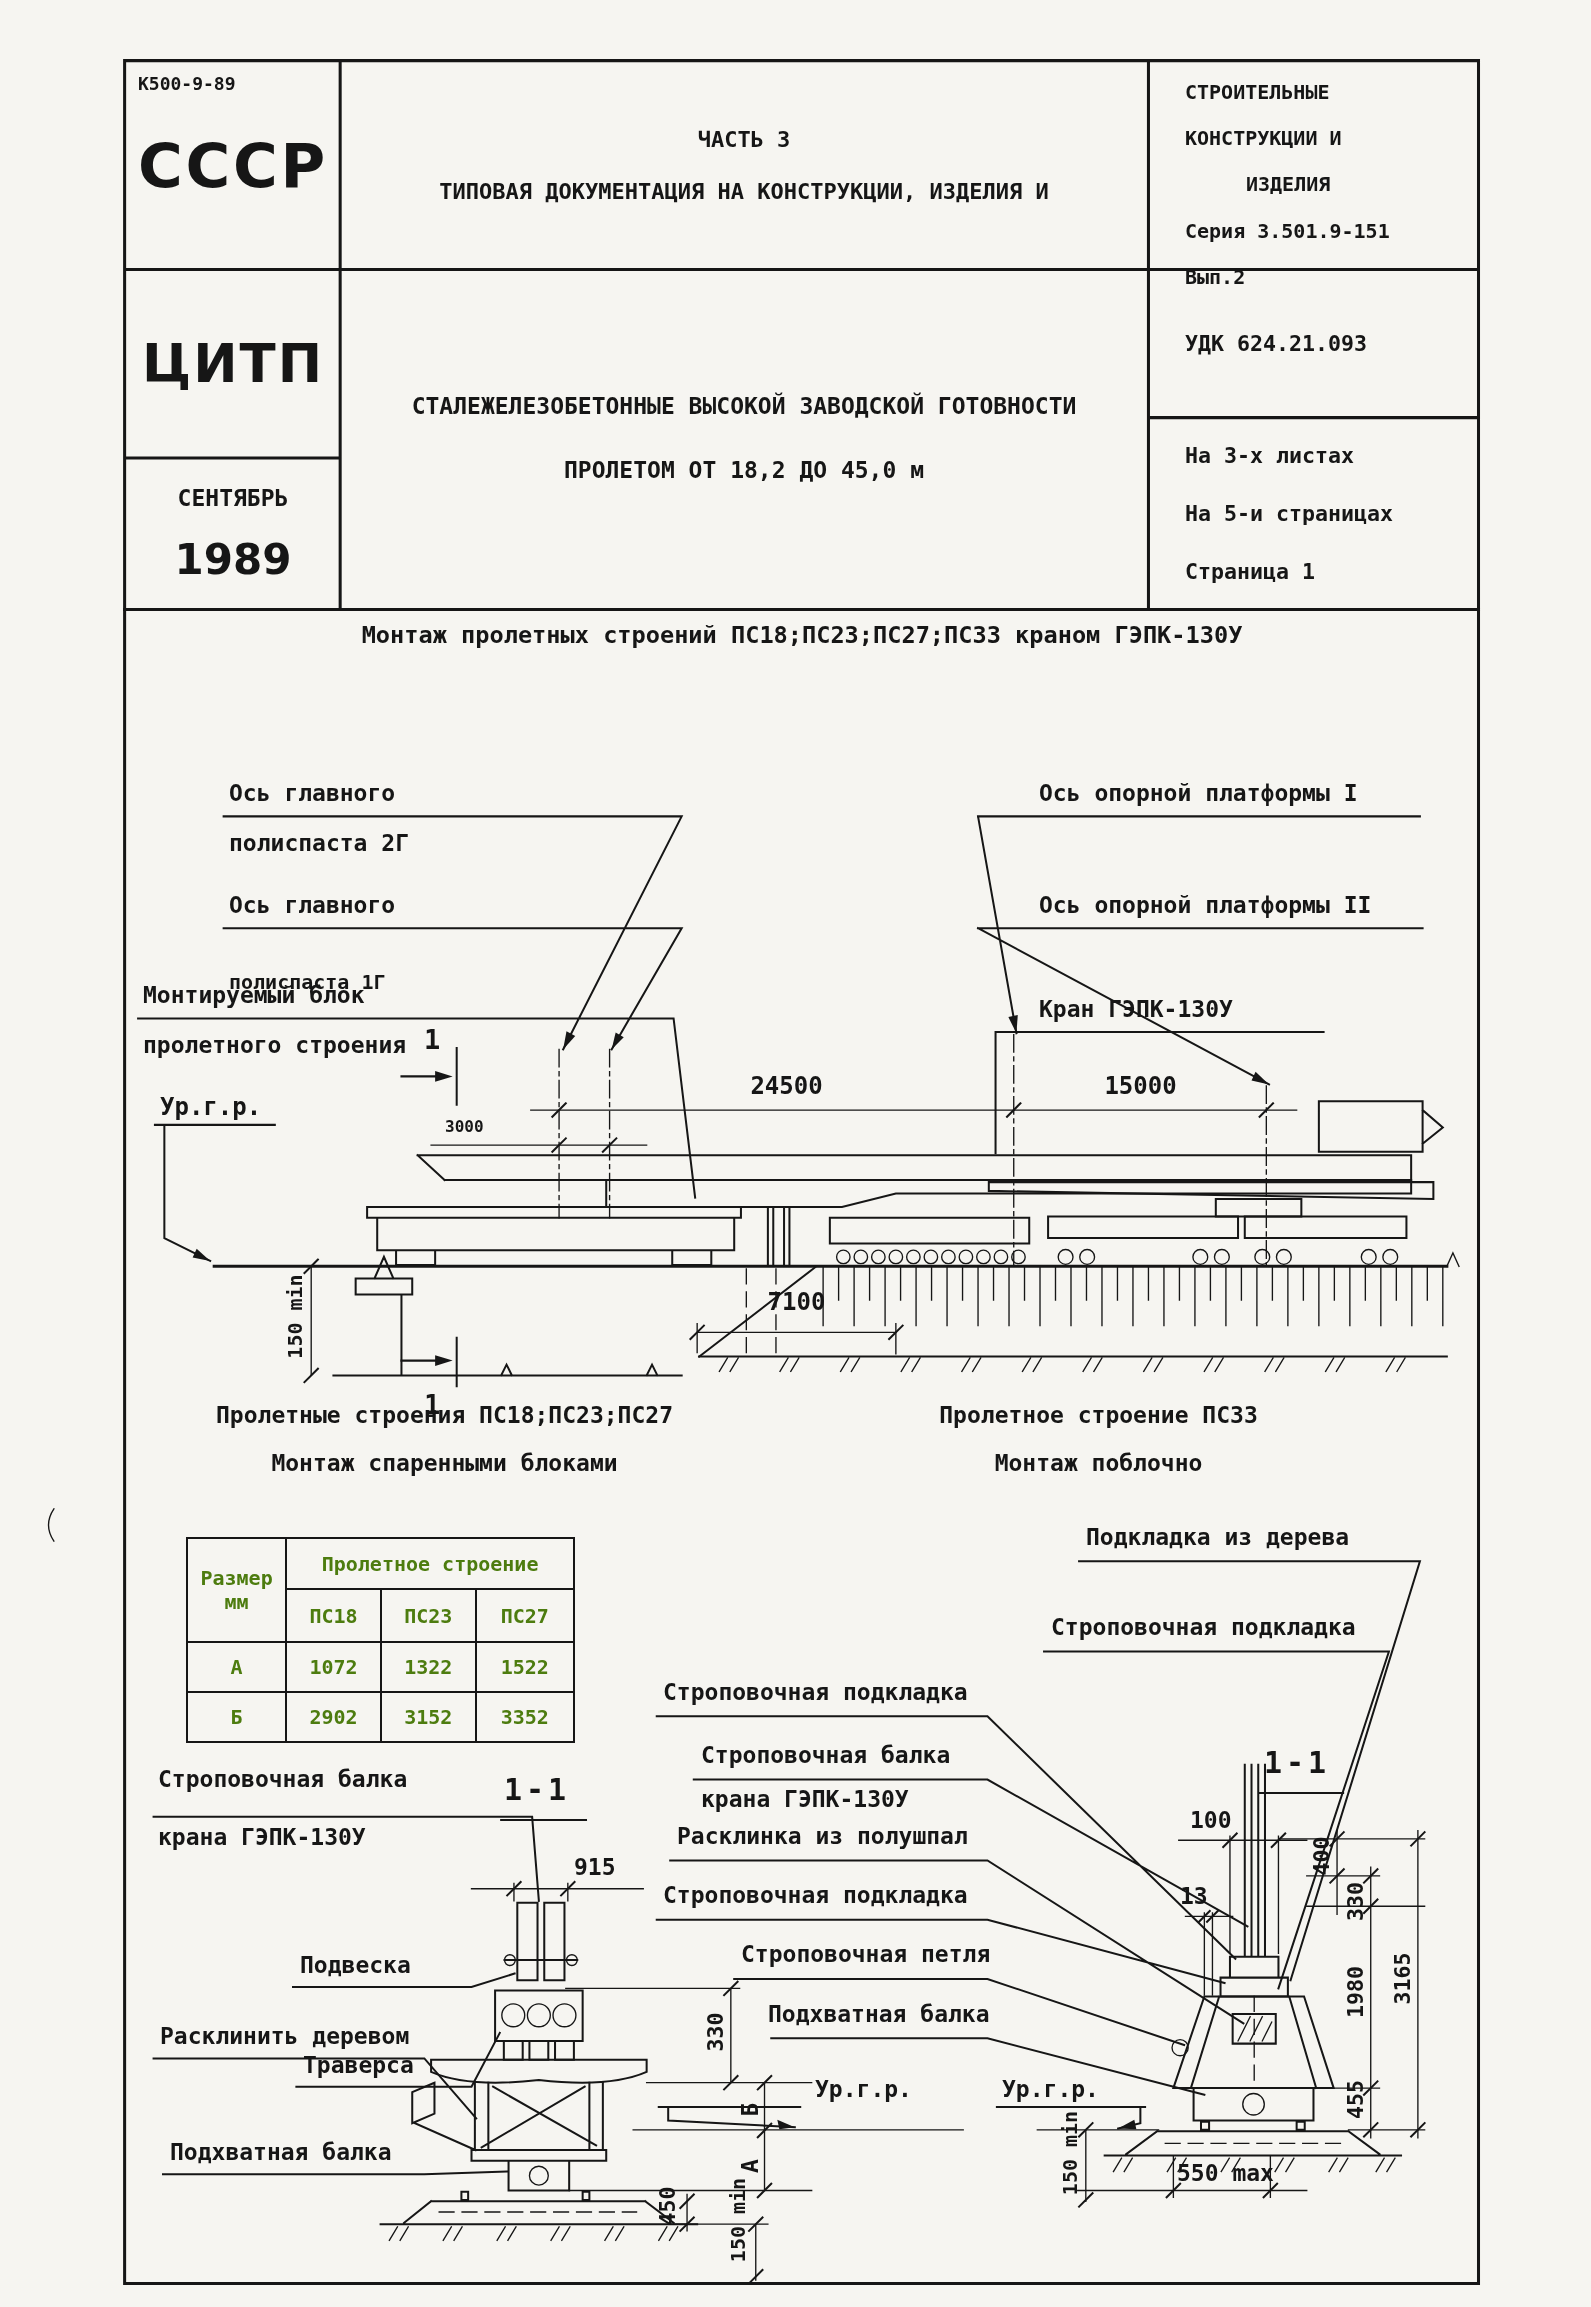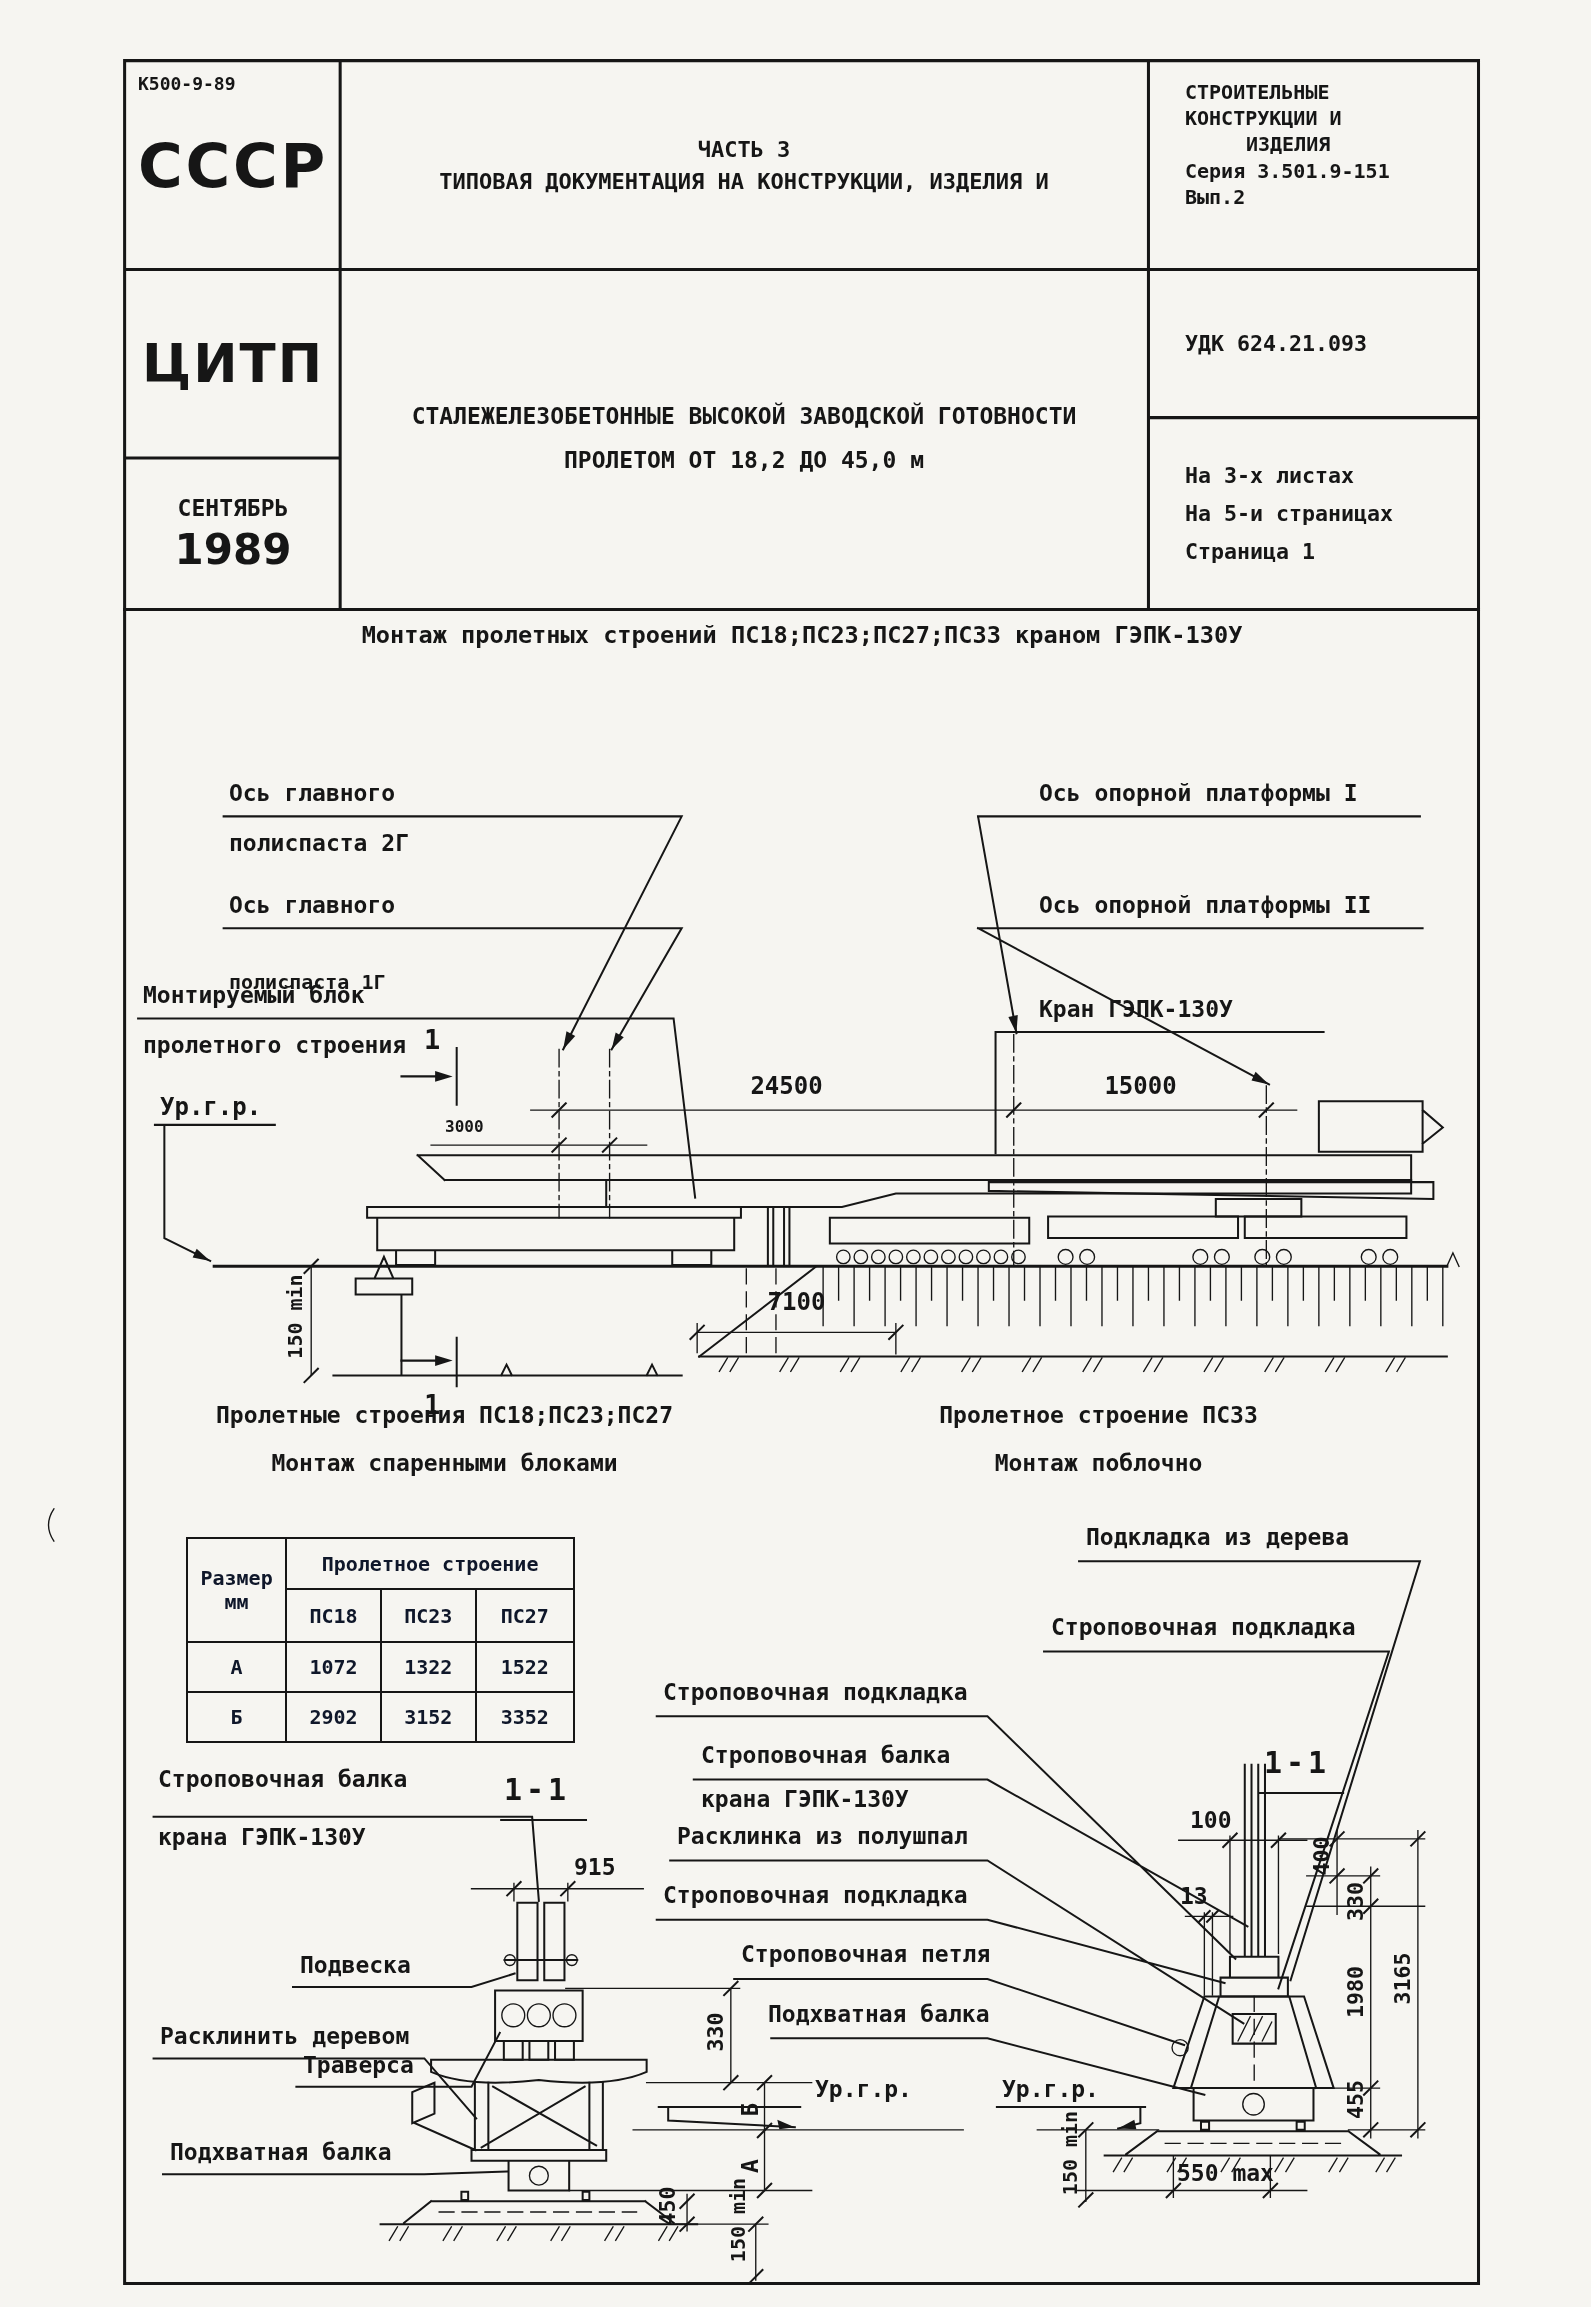--- a/index.html
+++ b/index.html
@@ -8,21 +8,21 @@
   .t{position:absolute;white-space:nowrap;font-weight:bold;color:#161616;}
   .ctr{text-align:center;}
   .rot{transform-origin:0 0;transform:rotate(-90deg);text-align:center;}
   svg{position:absolute;left:0;top:0;}
   .s2{stroke:#161616;stroke-width:2;fill:none;stroke-linecap:square;}
   .s3{stroke:#161616;stroke-width:3;fill:none;stroke-linecap:square;}
   .s4{stroke:#161616;stroke-width:4.5;fill:none;stroke-linecap:square;}
   .dd{stroke-dasharray:26 7 6 7;}
   .dsh{stroke-dasharray:22 12;}
   .fill{fill:#161616;stroke:none;}
-  .box{position:absolute;display:flex;flex-direction:column;justify-content:center;}
+  .box{position:absolute;display:flex;flex-direction:column;justify-content:center;gap:20px;}
 </style>
 </head>
 <body>
 
 <div id="page">
 
 <svg width="1591" height="2307" viewBox="0 0 2362 3425">
 
   <g>
     <path class="s4" d="M185,90 H2195 M185,905 H2195 M185,90 V905 M505,90 V905 M1705,90 V905 M2195,90 V905
@@ -298,21 +298,21 @@
 <div class="t ctr" style="left:697px;top:1288px;width:199px;font-size:24px;">7100</div>
 <div class="t rot" style="left:283px;top:1374px;width:115px;font-size:20px;">150 min</div>
 <div class="t" style="left:424px;top:1024px;font-size:27px;">1</div>
 <div class="t" style="left:424px;top:1389px;font-size:27px;">1</div>
 
 <div class="t ctr" style="left:175px;top:1402px;width:539px;font-size:23px;">Пролетные строения ПС18;ПС23;ПС27</div>
 <div class="t ctr" style="left:175px;top:1450px;width:539px;font-size:23px;">Монтаж спаренными блоками</div>
 <div class="t ctr" style="left:829px;top:1402px;width:539px;font-size:23px;">Пролетное строение ПС33</div>
 <div class="t ctr" style="left:829px;top:1450px;width:539px;font-size:23px;">Монтаж поблочно</div>
 
-<table style="position:absolute;left:186px;top:1537px;width:389px;border-collapse:collapse;font-family:'DejaVu Sans Mono','Liberation Mono',monospace;font-weight:bold;font-size:20px;color:#0f172a;">
+<table style="position:absolute;left:186px;top:1537px;width:389px;border-collapse:collapse;font-family:'DejaVu Sans Mono','Liberation Mono',monospace;font-weight:bold;font-size:20px;color:#4d7c0f;">
   <tbody>
         <tr style="height:51px;">
     <td rowspan="2" style="border:2.7px solid #161616;width:98px;text-align:center;">
       <div>Размер</div>
       <div>мм</div>
     </td>
     <td colspan="3" style="border:2.7px solid #161616;text-align:center;">Пролетное строение</td>
   </tr>
   <tr style="height:53px;">
     <td style="border:2.7px solid #161616;width:96px;text-align:center;">ПС18</td>

